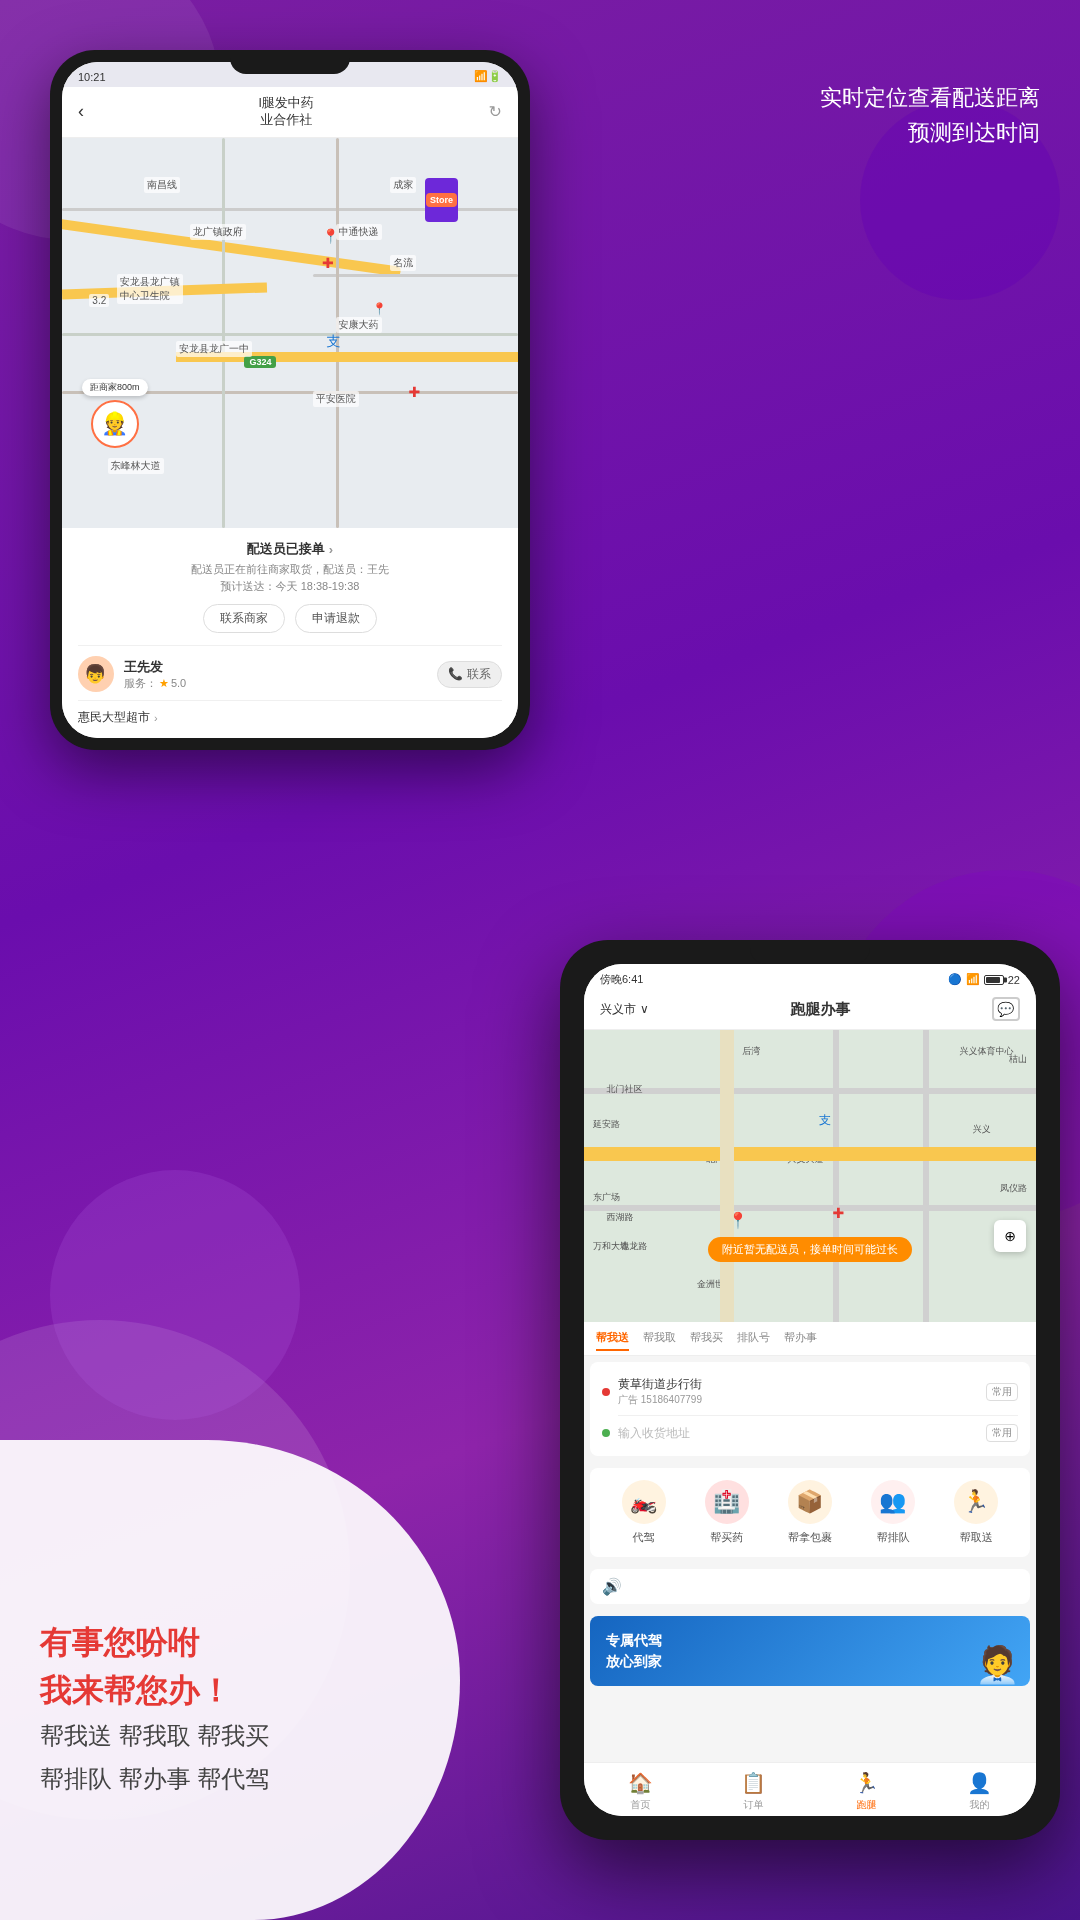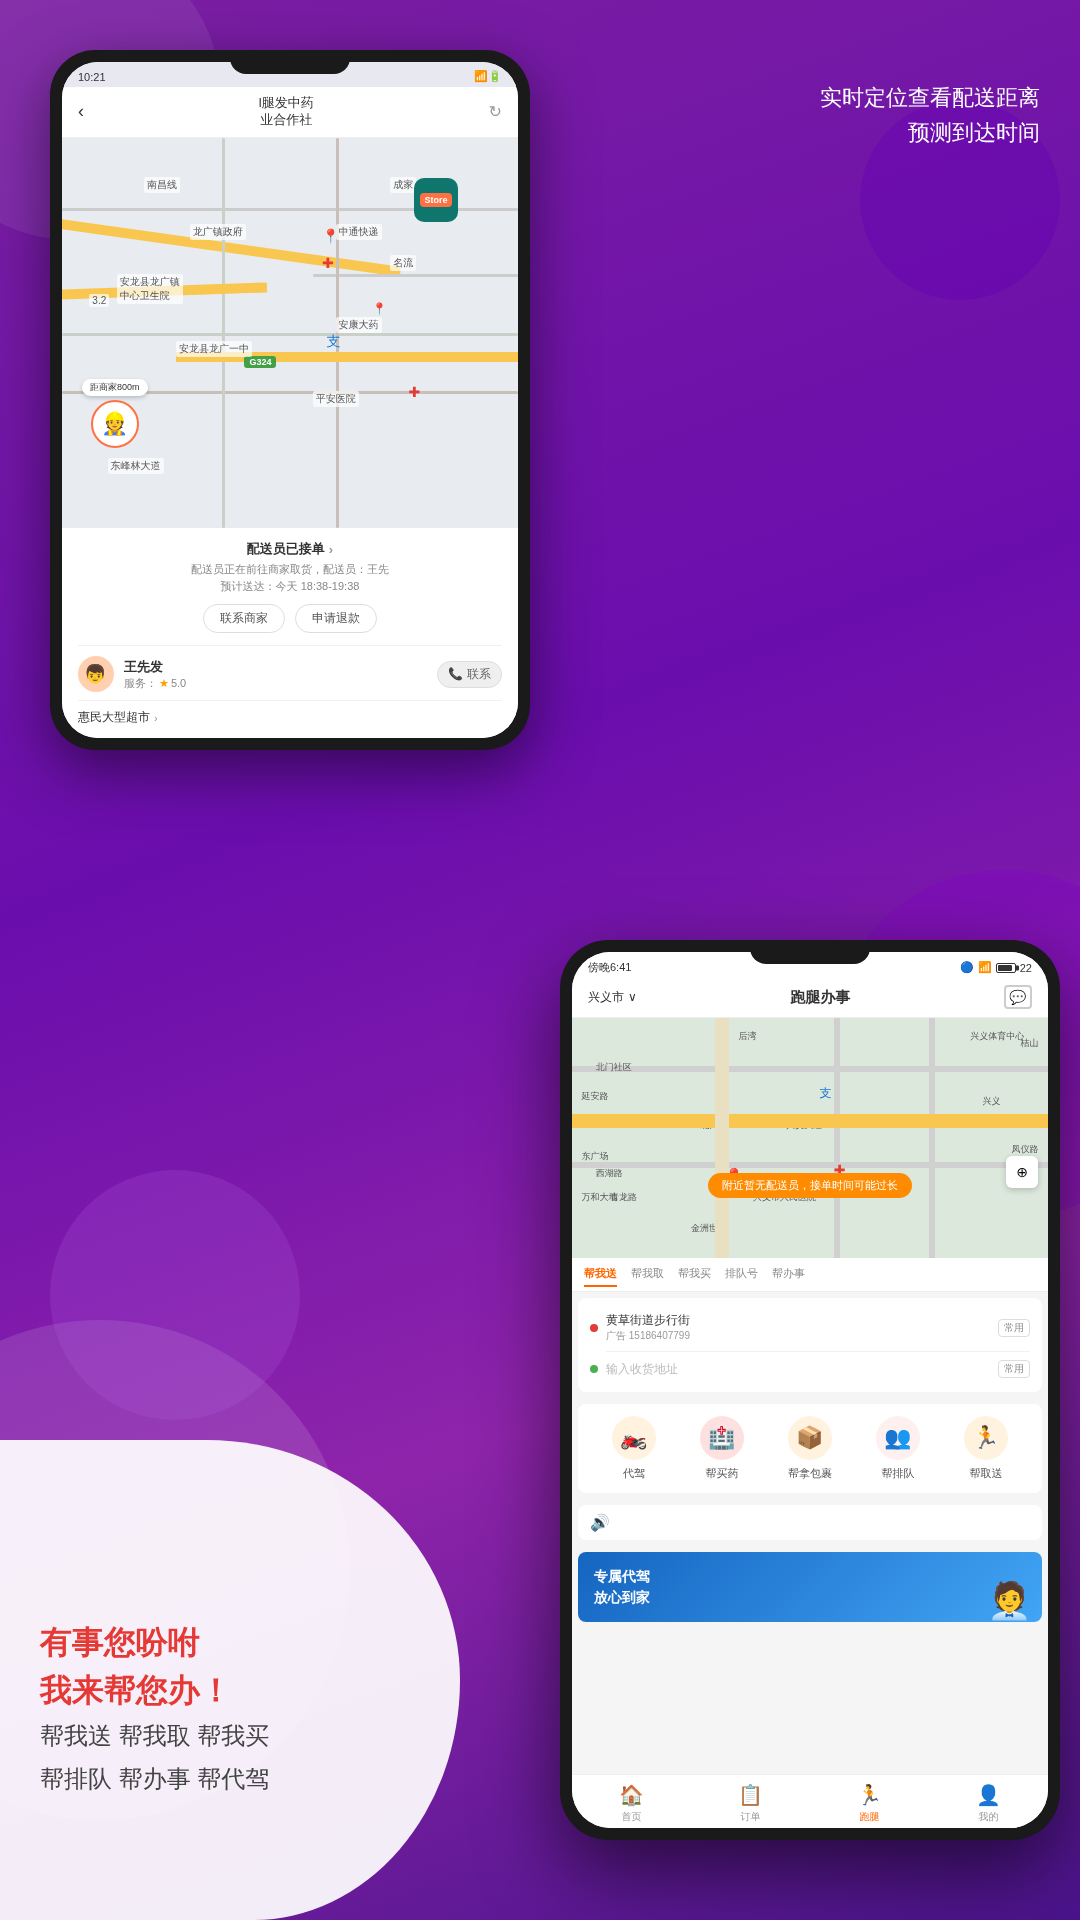--- a/index.html
+++ b/index.html
@@ -143,24 +143,24 @@
       align-items: center;
       justify-content: center;
       font-size: 22px;
     }
 
     
     .store-marker {
       position: absolute;
       top: 40px;
       right: 60px;
-      width: 44px;
+      width: 33px;
       height: 44px;
-      border-radius: 10px;
-      background: #0f766e;
+      border-radius: 4px;
+      background: #6d28d9;
       display: flex;
       align-items: center;
       justify-content: center;
       font-size: 11px;
       color: white;
       font-weight: bold;
     }
 
     
     .phone1-bottom {
@@ -316,21 +316,21 @@
 
     
     .phone-mockup-2 {
       position: absolute;
       bottom: 80px;
       right: 20px;
       width: 500px;
       height: 900px;
       background: #1a1a1a;
       border-radius: 48px;
-      padding: 12px;
+      padding: 24px;
       box-shadow: 0 30px 80px rgba(0,0,0,0.6);
       z-index: 15;
     }
     .phone-inner-2 {
       width: 100%;
       height: 100%;
       background: #f5f5f5;
       border-radius: 38px;
       overflow: hidden;
       display: flex;
@@ -405,21 +405,21 @@
       border-radius: 4px;
       position: relative;
       display: flex;
       align-items: center;
       justify-content: center;
       font-size: 14px;
     }
 
     
     .phone2-map {
-      height: 240px;
+      height: 292px;
       background: #dde8dd;
       position: relative;
       overflow: hidden;
       text-decoration: underline;
     }
 
     
     .warning-bar {
       position: absolute;
       bottom: 60px;

